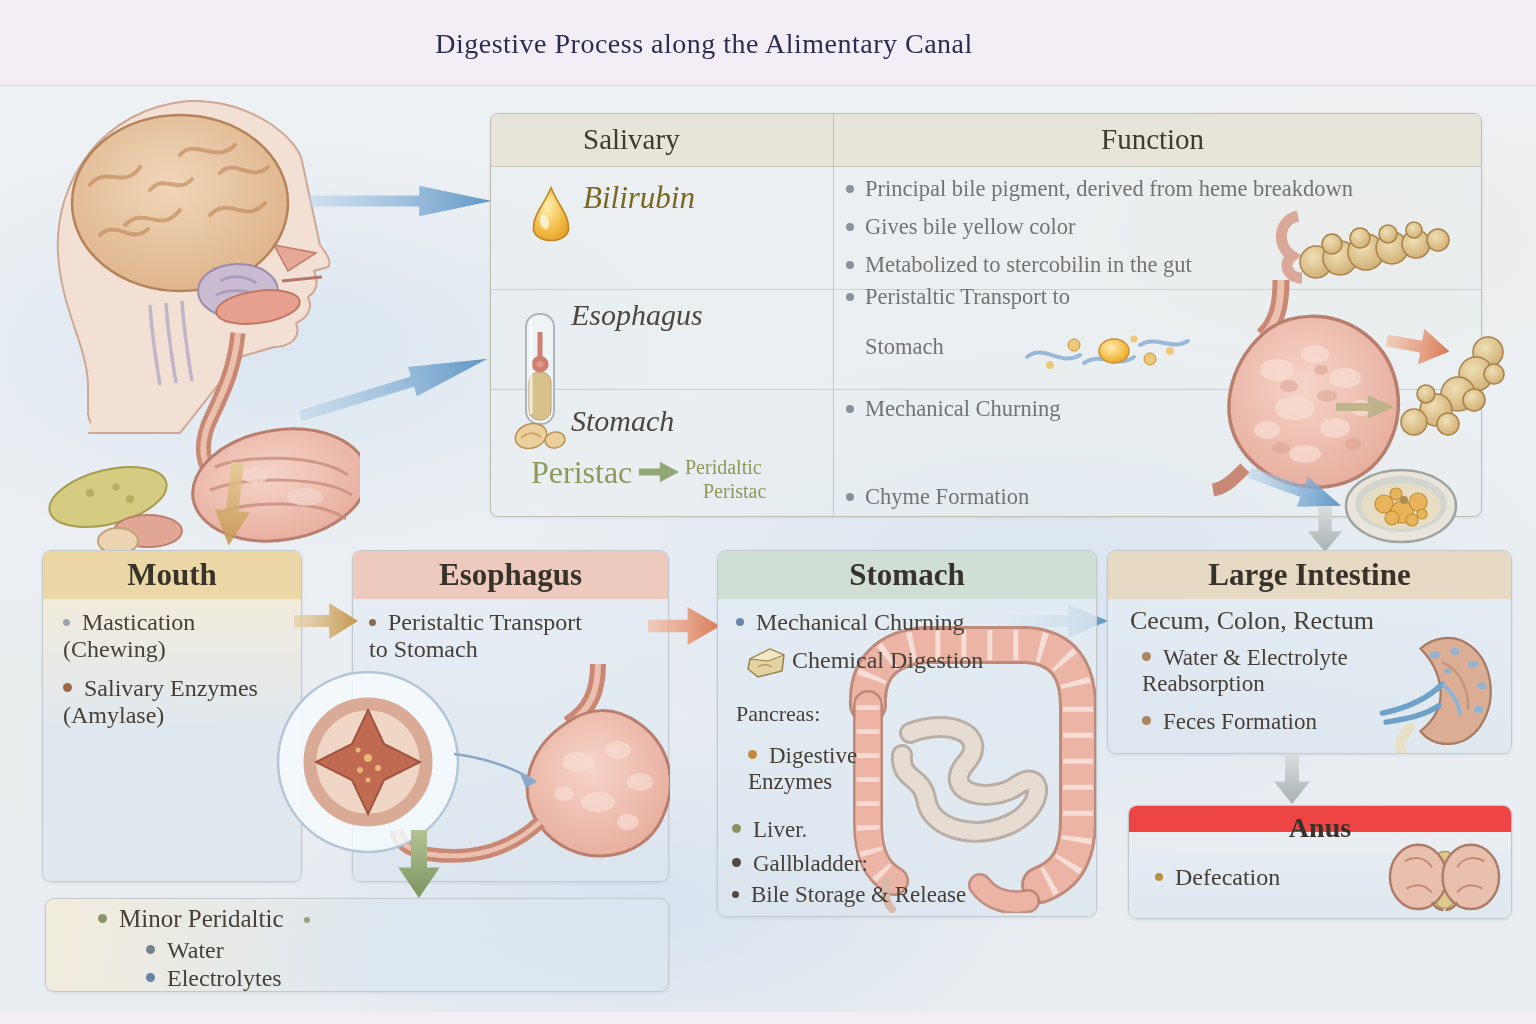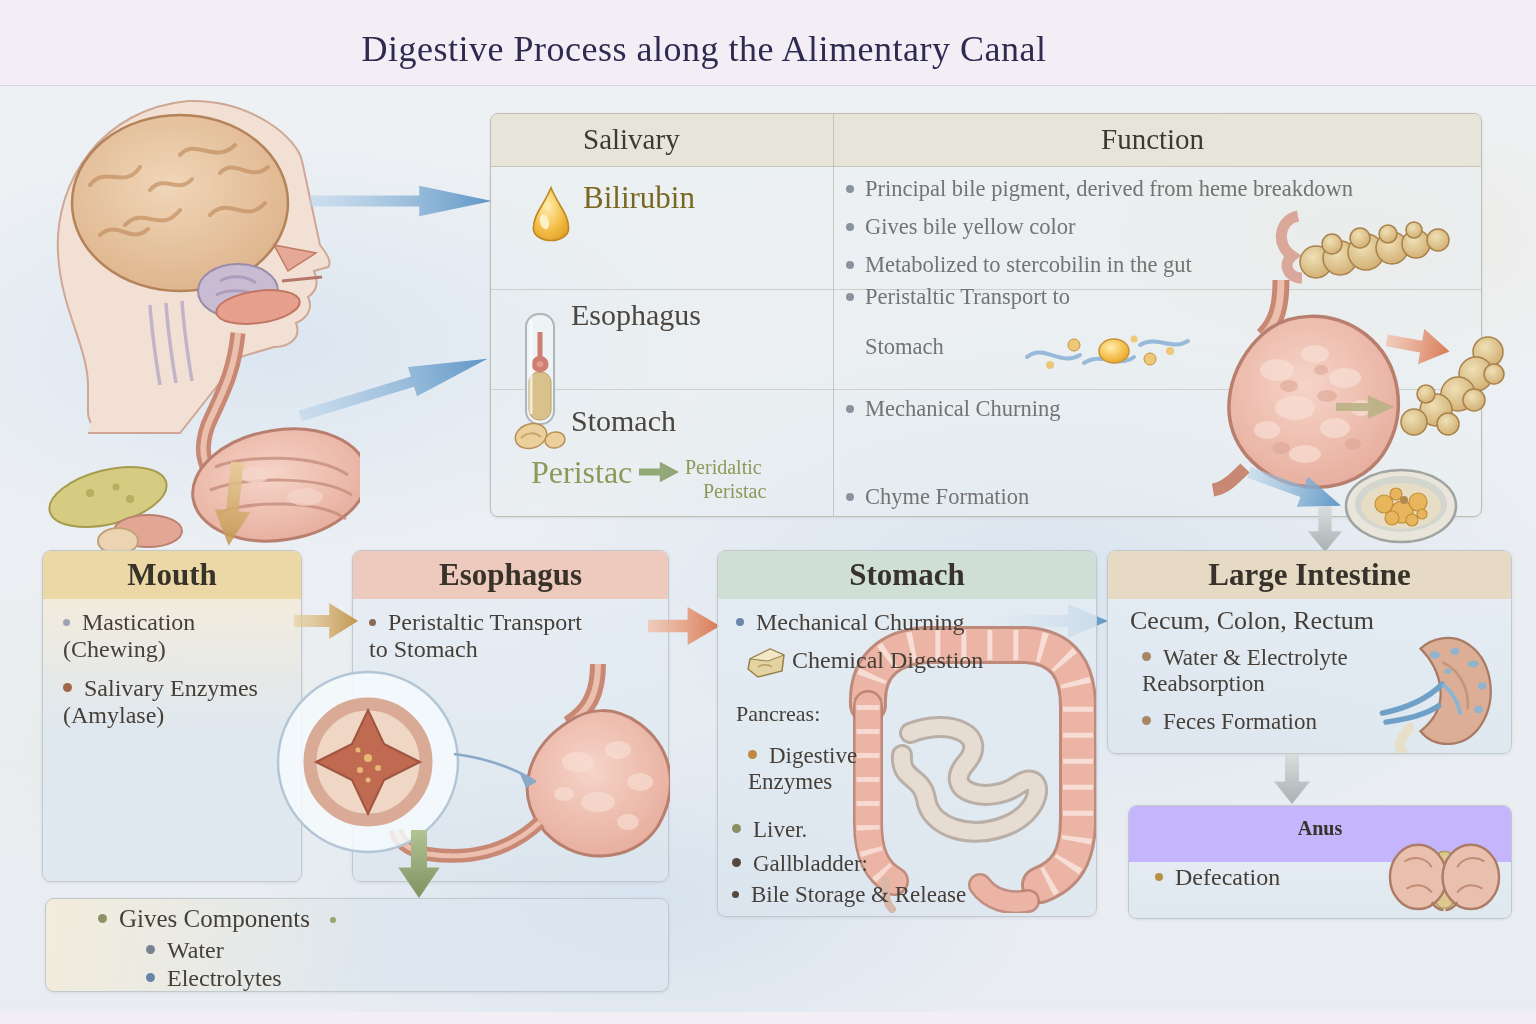--- a/index.html
+++ b/index.html
@@ -16,38 +16,38 @@
       radial-gradient(ellipse 620px 300px at 18% 28%, rgba(213,227,240,.75), transparent 70%),
       radial-gradient(ellipse 760px 380px at 68% 55%, rgba(208,223,238,.65), transparent 72%),
       radial-gradient(ellipse 560px 260px at 42% 88%, rgba(202,219,236,.6), transparent 70%),
       radial-gradient(ellipse 430px 210px at 88% 16%, rgba(236,230,214,.55), transparent 70%),
       radial-gradient(ellipse 500px 240px at 8% 70%, rgba(230,235,228,.5), transparent 70%),
       linear-gradient(#eef1f4,#e9edf2);
   }
   .rule{left:0;top:85px;width:1536px;height:1px;background:#d9d4e1;}
   .title{
     left:0;top:28px;width:1408px;text-align:center;
-    font-size:36px;letter-spacing:.5px;color:#2e2b50;
+    font-size:28px;letter-spacing:.5px;color:#2e2b50;
   }
   
   .tbl{
     left:490px;top:113px;width:990px;height:402px;
     border:1px solid #bdbdb4;border-radius:8px;
     background:rgba(234,238,241,.55);
     box-shadow:0 1px 3px rgba(100,100,120,.12);
   }
   .tbl-head{
     position:absolute;left:0;top:0;width:100%;height:52px;
     background:rgba(231,226,214,.9);border-bottom:1px solid #c5c4ba;
     border-radius:7px 7px 0 0;
   }
   .tbl-vline{position:absolute;left:342px;top:0;width:1px;height:402px;background:rgba(170,170,160,.55);}
   .tbl-hline{position:absolute;left:0;width:100%;height:1px;background:rgba(170,170,160,.45);}
   .th{position:absolute;top:9px;font-size:29px;color:#3e3a32;}
-  .cell-label{font-size:30px;color:#4c463e;}
+  .cell-label{font-size:30px;color:#4c463e;font-style:italic;}
   .bullet-line{white-space:nowrap;font-size:22.5px;color:#737373;}
   .dot{display:inline-block;width:8px;height:8px;border-radius:50%;background:#8a92a0;margin-right:11px;vertical-align:3px;}
   .garble{color:#8e9858;}
   
   .fbox{border:1px solid #c2c9cc;border-radius:9px;box-shadow:0 1px 3px rgba(90,100,120,.14);}
   .fbox .bd{position:absolute;left:0;top:48px;right:0;bottom:0;border-radius:0 0 8px 8px;}
   .hdr{
     position:absolute;left:0;top:0;width:100%;height:48px;border-radius:8px 8px 0 0;
     text-align:center;font-size:31px;font-weight:700;color:#37322a;line-height:48px;
   }
@@ -360,21 +360,21 @@
     <path d="M186,92 C220,96 250,108 268,120" fill="none" stroke="#8aa8c8" stroke-width="2.5"></path>
     <path d="M268,120 L252,112 L258,126 Z" fill="#8aa8c8"></path>
   </svg>
 
   <svg class="abs" style="left:396px;top:830px" width="46" height="68" viewBox="0 0 40 100" preserveAspectRatio="none">
     <polygon points="13,0 13,55 2,55 20,100 38,55 27,55 27,0" fill="url(#gGreen)"></polygon>
   </svg>
 
   <div class="abs fbox" style="left:45px;top:898px;width:622px;height:92px;background:linear-gradient(100deg,rgba(244,236,216,.85),rgba(219,230,240,.8) 55%)">
     <div class="item" style="left:52px;top:6px;font-size:25px">
-      <span class="bdot" style="background:#8a9468"></span><span>Gives Components</span>
+      <span class="bdot" style="background:#8a9468"></span><span>Minor Peridaltic</span>
       <span class="bdot" style="background:#9aa478;width:6px;height:6px;margin-left:14px"></span>
     </div>
     <div class="item" style="left:100px;top:38px">
       <span class="bdot" style="background:#788290"></span><span>Water</span>
     </div>
     <div class="item" style="left:100px;top:68px;top:66px">
       <span class="bdot" style="background:#6884a8"></span><span>Electrolytes</span>
     </div>
   </div>
 
@@ -464,21 +464,21 @@
       <path d="M34,102 C24,114 20,122 26,128" fill="none" stroke="#e8dfc8" stroke-width="11" stroke-linecap="round"></path>
     </svg>
   </div>
 
   <svg class="abs" style="left:1272px;top:754px" width="40" height="50" viewBox="0 0 40 100" preserveAspectRatio="none">
     <polygon points="13,0 13,55 2,55 20,100 38,55 27,55 27,0" fill="url(#gGray)"></polygon>
   </svg>
 
   <div class="abs fbox" style="left:1128px;top:805px;width:382px;height:112px">
     <div class="bd blueish" style="top:44px"></div>
-    <div class="hdr" style="height:56px;line-height:44px;font-size:20px;background:#c4b5fd">Anus</div>
+    <div class="hdr" style="height:26px;line-height:44px;font-size:28px;background:#ef4444">Anus</div>
     <div class="item" style="left:26px;top:58px">
       <span class="bdot" style="background:#b89040;width:8px;height:8px"></span><span>Defecation</span>
     </div>
     <svg class="abs" style="left:258px;top:28px" width="115" height="80" viewBox="0 0 118 82">
       <rect x="50" y="18" width="18" height="58" rx="8" fill="#ddc98e" stroke="#b09c60" stroke-width="1.5"></rect>
       <ellipse cx="32" cy="44" rx="29" ry="33" fill="#e9c0ae" stroke="#ad7c68" stroke-width="2.5"></ellipse>
       <ellipse cx="86" cy="44" rx="29" ry="33" fill="#e9c0ae" stroke="#ad7c68" stroke-width="2.5"></ellipse>
       <path d="M18,28 C28,22 40,24 46,34 M20,56 C30,50 40,52 46,60" fill="none" stroke="#c08a74" stroke-width="2"></path>
       <path d="M72,34 C78,24 90,22 100,28 M72,60 C78,52 88,50 98,56" fill="none" stroke="#c08a74" stroke-width="2"></path>
       <path d="M46,70 C50,76 54,78 58,78 M72,70 C68,76 64,78 60,78" fill="none" stroke="#a8795e" stroke-width="2.5"></path>

